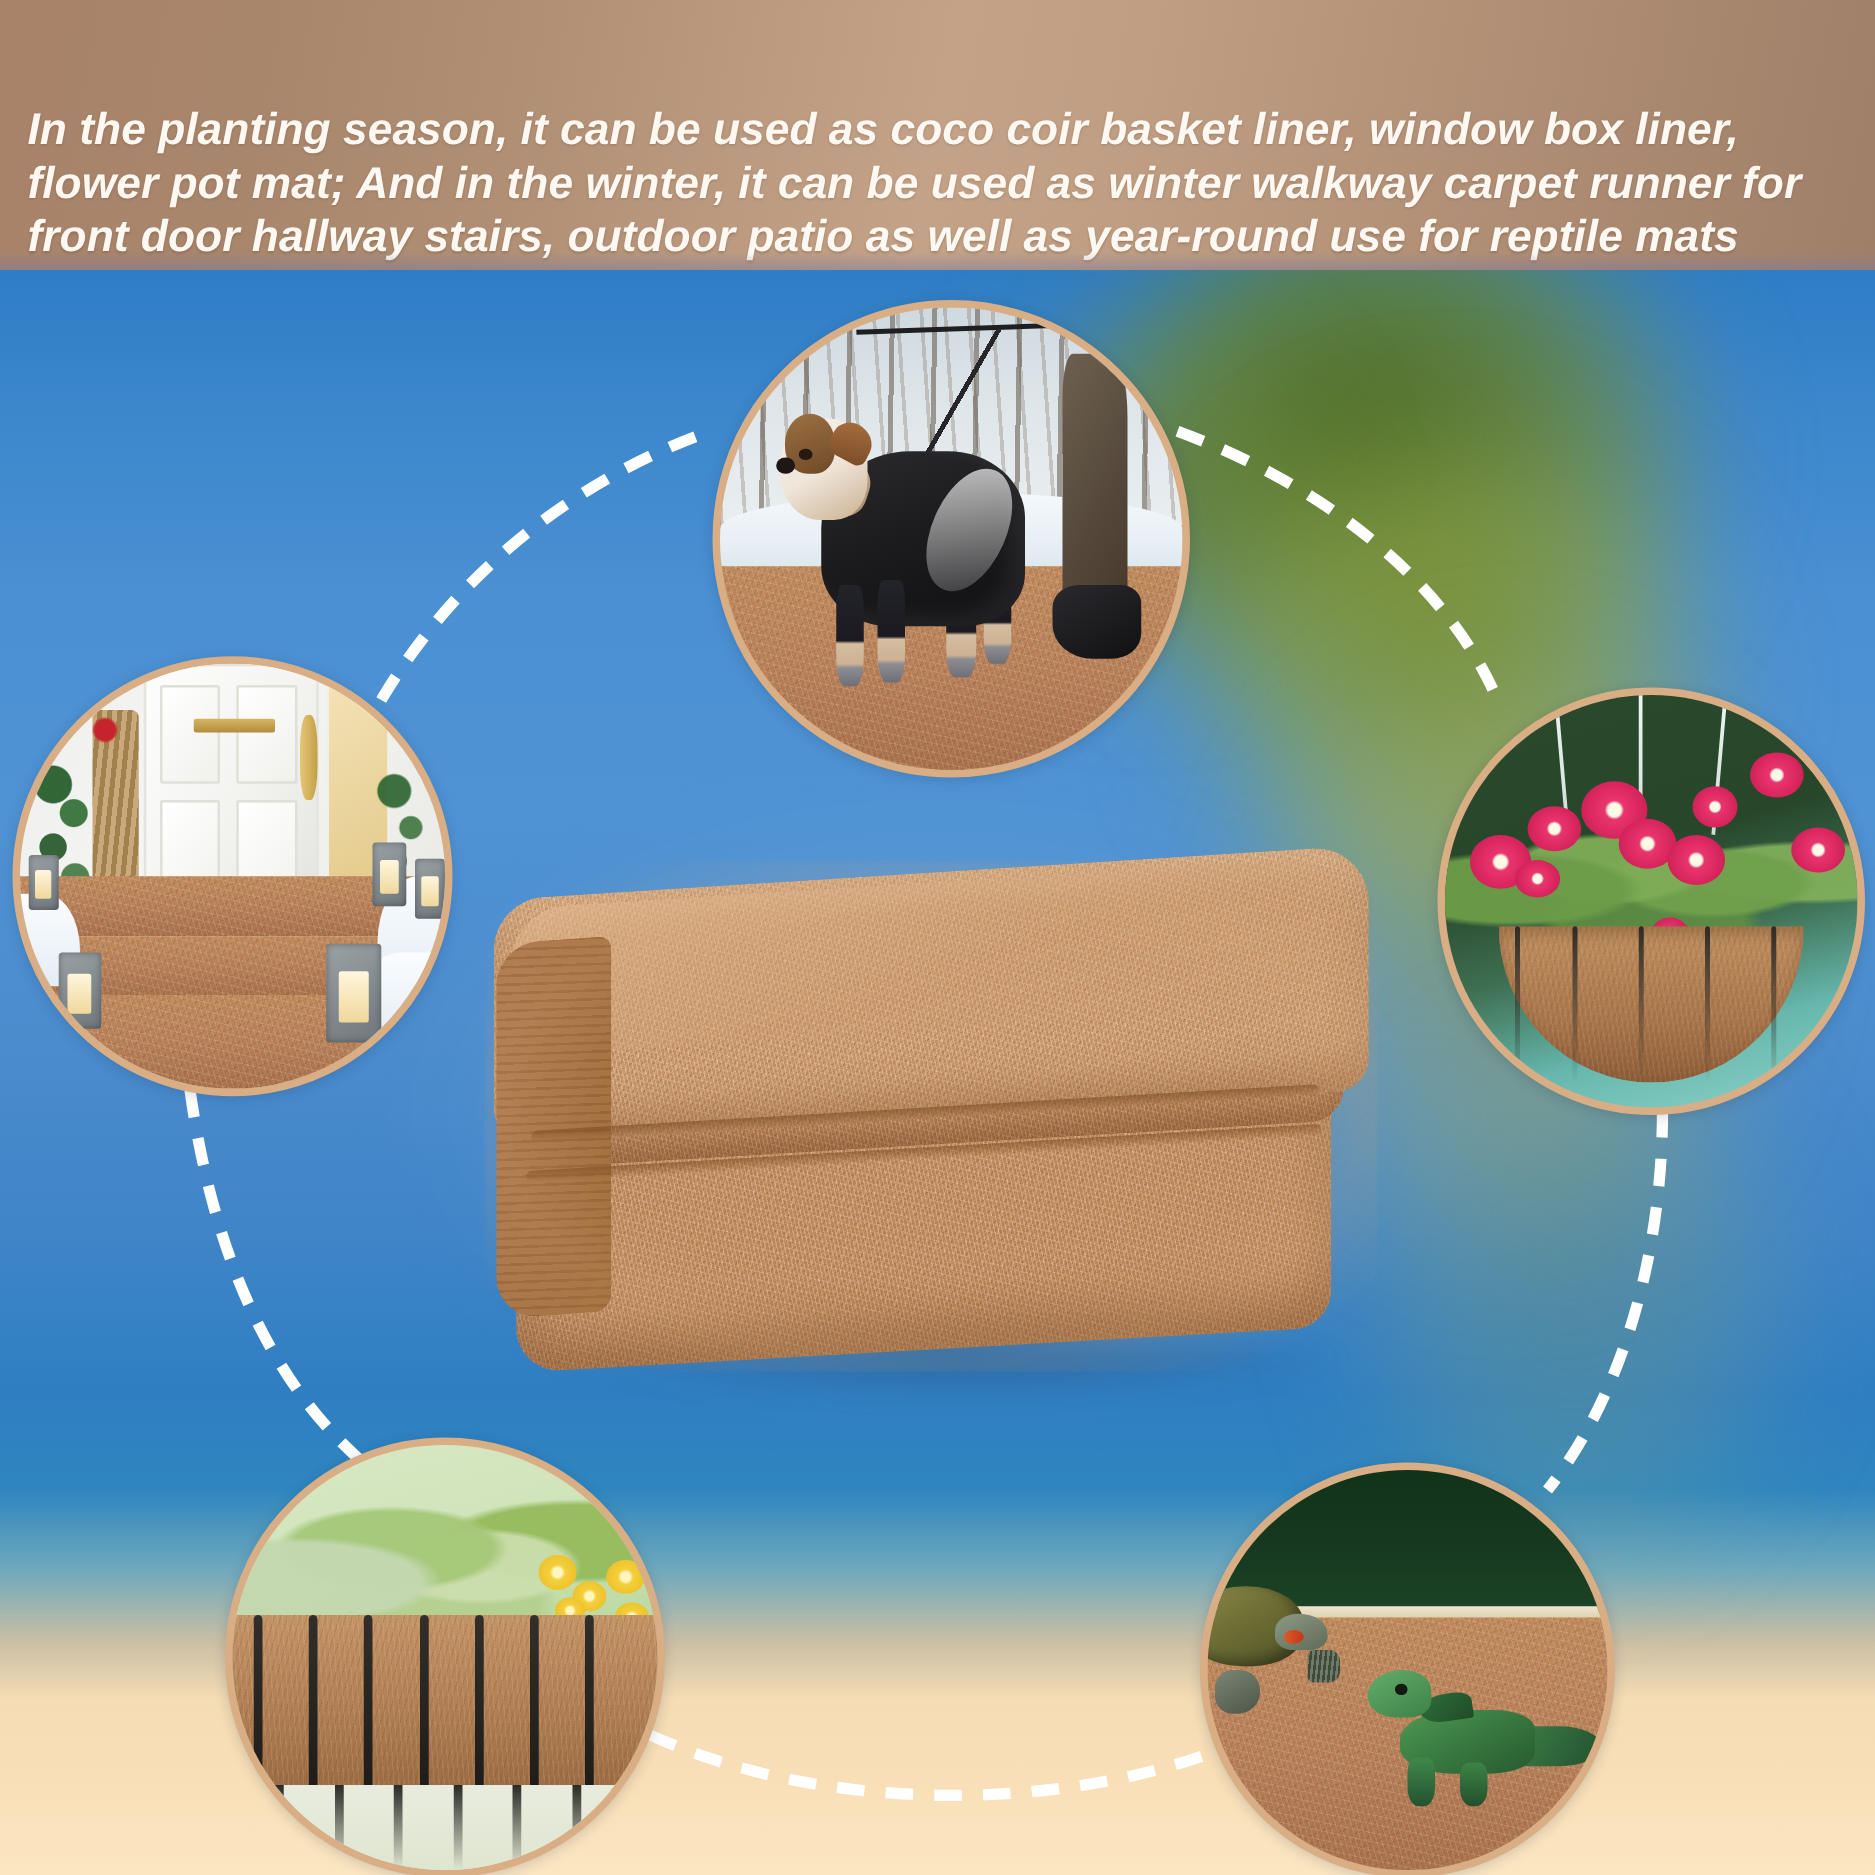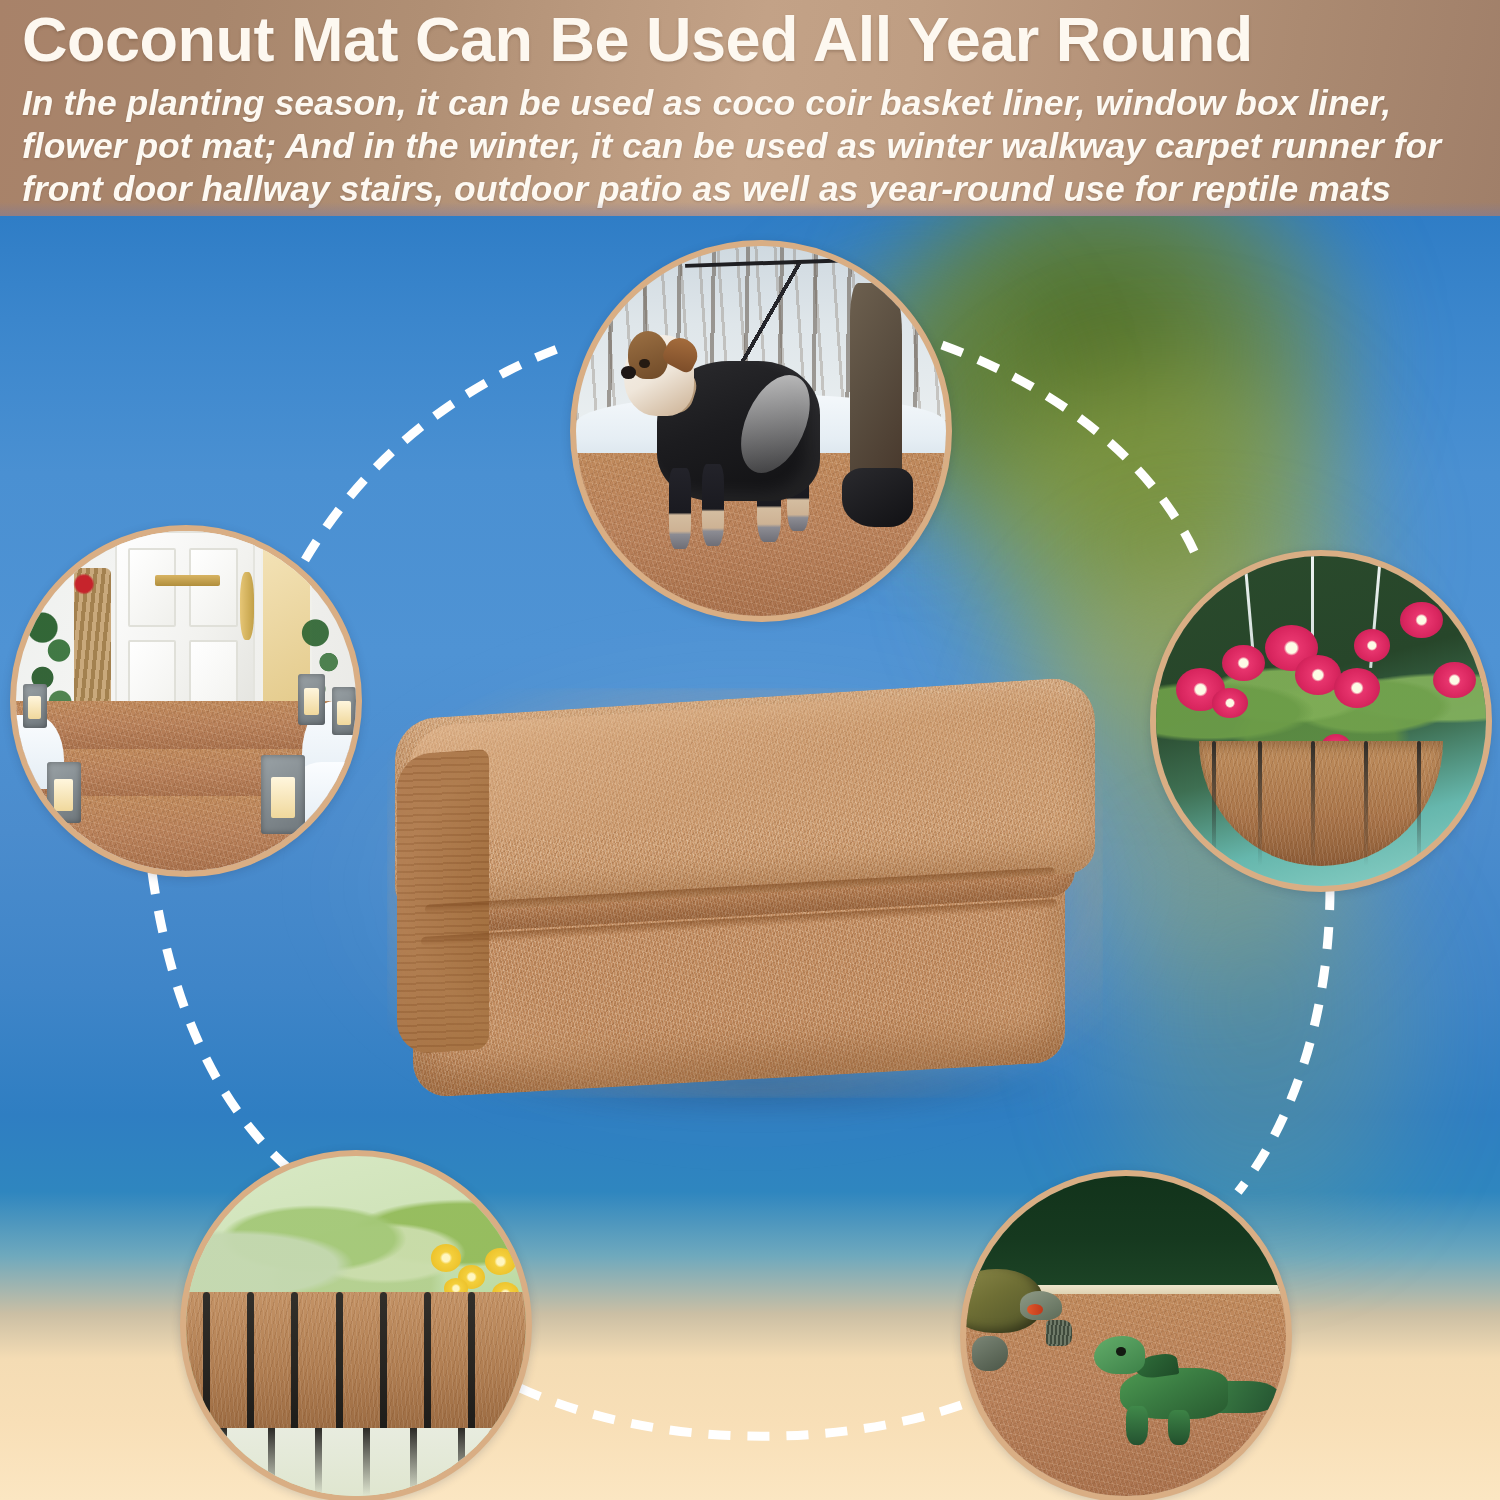--- a/index.html
+++ b/index.html
@@ -380,21 +380,20 @@
   }
   .seam1{left:40px;top:206px;width:630px;}
   .seam2{left:36px;top:238px;width:636px;}
 </style>
 </head>
 <body>
 
 <div id="stage">
 
   <div class="header">
-    <div class="headline">Coconut Mat Can Be Used All Year Round</div>
     <div class="subline">In the planting season, it can be used as coco coir basket liner, window box liner, flower pot mat; And in the winter, it can be used as winter walkway carpet runner for front door hallway stairs, outdoor patio as well as year-round use for reptile mats</div>
   </div>
 
   <div class="scene">
     <div class="palm palm-a"></div>
     <div class="palm palm-e"></div>
     <div class="palm palm-b"></div>
     <div class="palm palm-c"></div>
     <div class="palm palm-d"></div>
     <div class="haze"></div>

